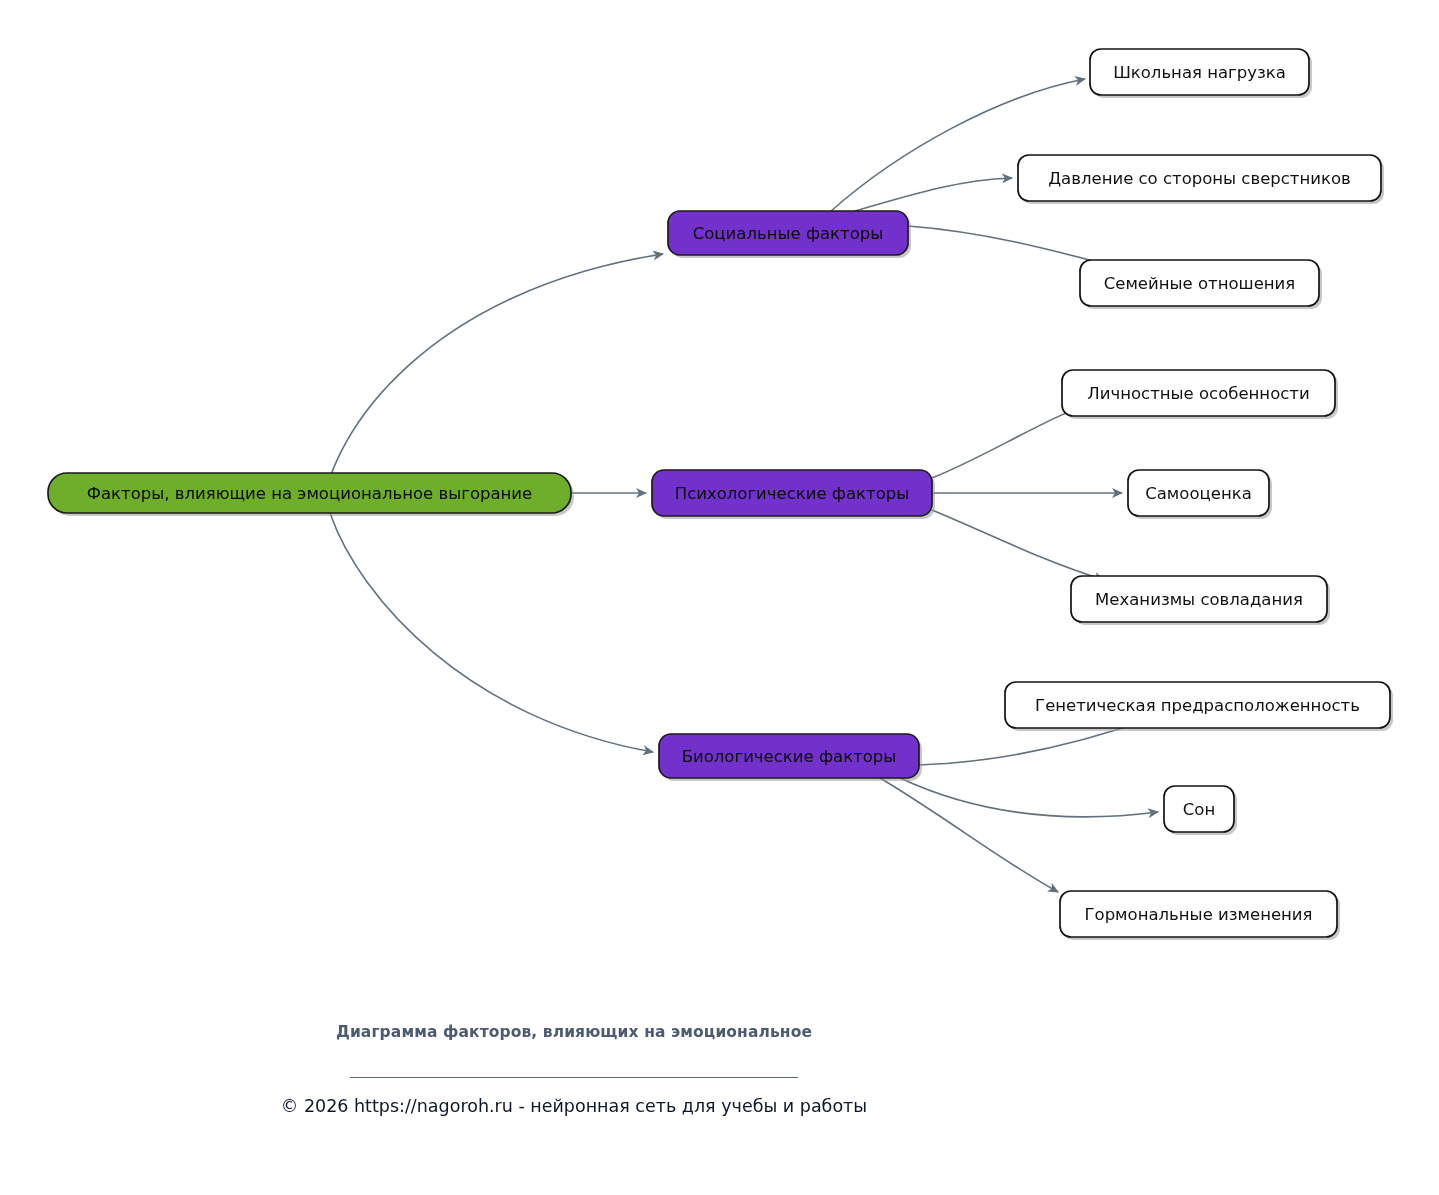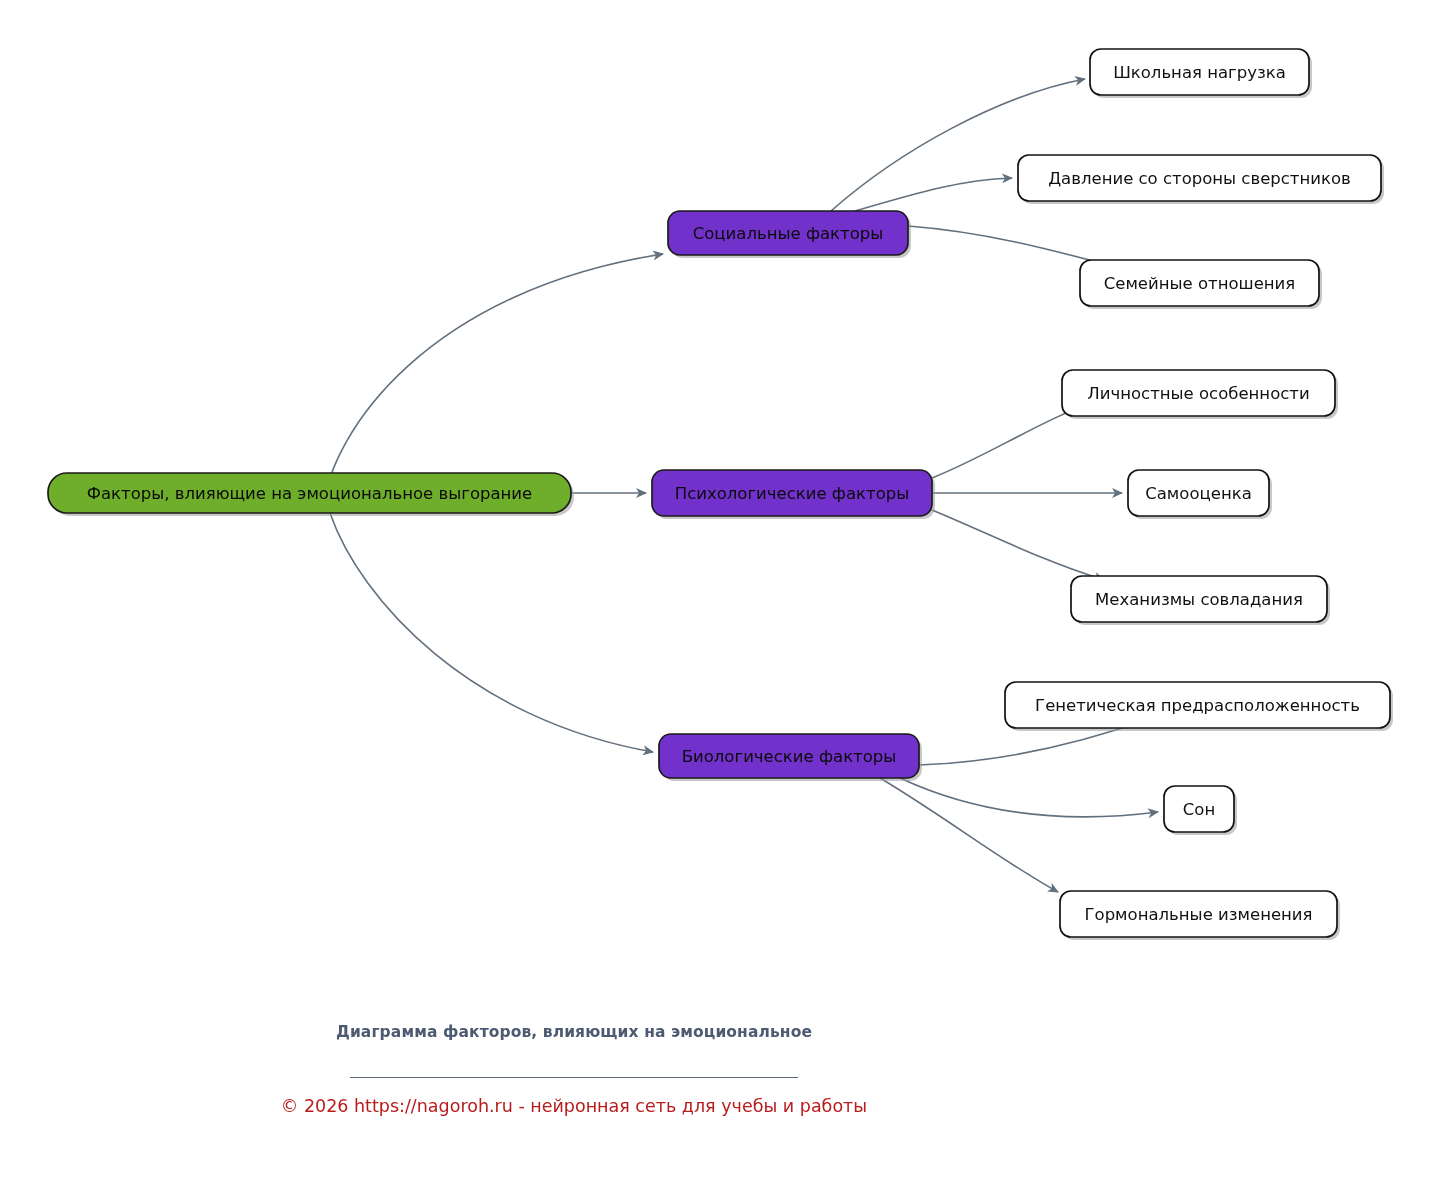--- a/index.html
+++ b/index.html
@@ -77,21 +77,21 @@
   }
   .footer-divider {
     display: inline-block;
     width: 448px;
     height: 0;
     border-top: 1.6px solid #5b6880;
   }
   .footer-credit {
     top: 1096px;
     font-size: 17.5px;
-    color: #b91c1c;
+    color: #0f172a;
   }
 </style>
 </head>
 <body>
 
 <svg id="mindmap" viewBox="0 0 1439 1195">
   <defs>
     <marker id="arrowhead" markerWidth="12" markerHeight="10" refX="10" refY="5" orient="auto" markerUnits="userSpaceOnUse">
       <path d="M 0 0 L 11 5 L 0 10 L 3 5 Z" fill="#62707e"></path>
     </marker>

